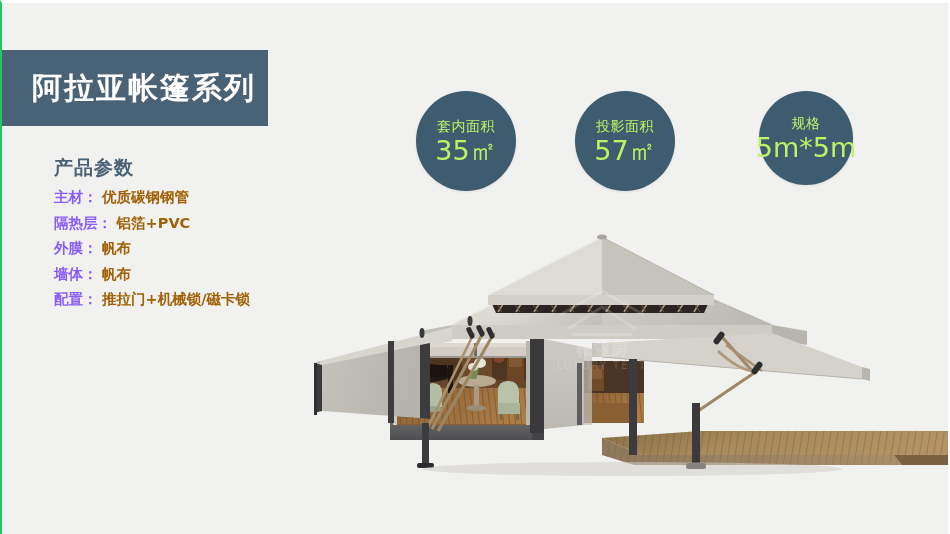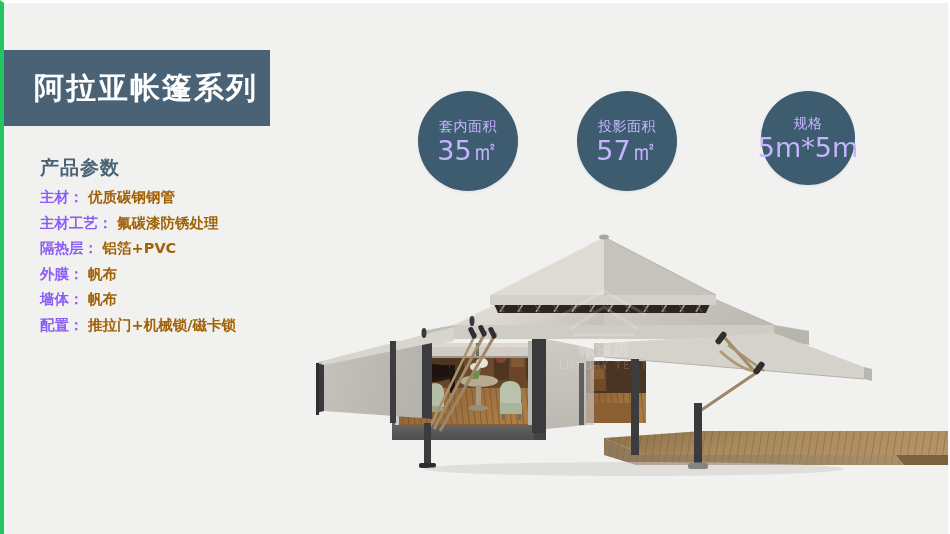--- a/index.html
+++ b/index.html
@@ -12,21 +12,21 @@
     height: 534px;
     overflow: hidden;
     font-family: "DejaVu Sans", "Liberation Sans", sans-serif;
   }
   #page {
     position: relative;
     width: 950px;
     height: 534px;
     background: #f1f1f0;
     border-top: 3px solid #ffffff;
-    border-left: 4px solid #22c55e;
+    border-left: 2px solid #22c55e;
     border-right: 2px solid #fdfdfd;
     box-sizing: border-box;
     overflow: hidden;
   }
 
   
   #title-banner {
     position: absolute;
     left: 0px;
     top: 47px;
@@ -44,21 +44,21 @@
     letter-spacing: 2px;
     line-height: 1;
     padding-left: 26px;
     padding-right: 8px;
     white-space: nowrap;
   }
 
   
   #spec-panel {
     position: absolute;
-    left: 36px;
+    left: 52px;
     top: 152px;
     width: 300px;
   }
   .section-heading {
     color: #4a6275;
     font-size: 19px;
     font-weight: bold;
     letter-spacing: 1px;
     margin: 0 0 9px 0;
     white-space: nowrap;
@@ -85,21 +85,21 @@
 
   
   .badge {
     position: absolute;
     border-radius: 50%;
     background: #3d5c70;
     display: flex;
     flex-direction: column;
     align-items: center;
     justify-content: center;
-    color: #c4b5fd;
+    color: #bef264;
     box-shadow: 0 1px 3px rgba(0,0,0,0.08);
   }
   .badge .badge-label {
     font-size: 14px;
     line-height: 1;
     margin-bottom: 4px;
     letter-spacing: 0.5px;
     white-space: nowrap;
   }
   .badge .badge-value {
@@ -135,24 +135,20 @@
   </div>
 
   <div id="spec-panel">
 
     <div id="spec-group-1">
       <div class="section-heading">产品参数</div>
 
       <div class="spec-row">
         <span class="k">主材：</span>
         <span class="v">优质碳钢钢管</span>
-      </div>
-      <div class="spec-row">
-        <span class="k">主材工艺：</span>
-        <span class="v">氟碳漆防锈处理</span>
       </div>
       <div class="spec-row">
         <span class="k">隔热层：</span>
         <span class="v">铝箔+PVC</span>
       </div>
       <div class="spec-row">
         <span class="k">外膜：</span>
         <span class="v">帆布</span>
       </div>
       <div class="spec-row">

